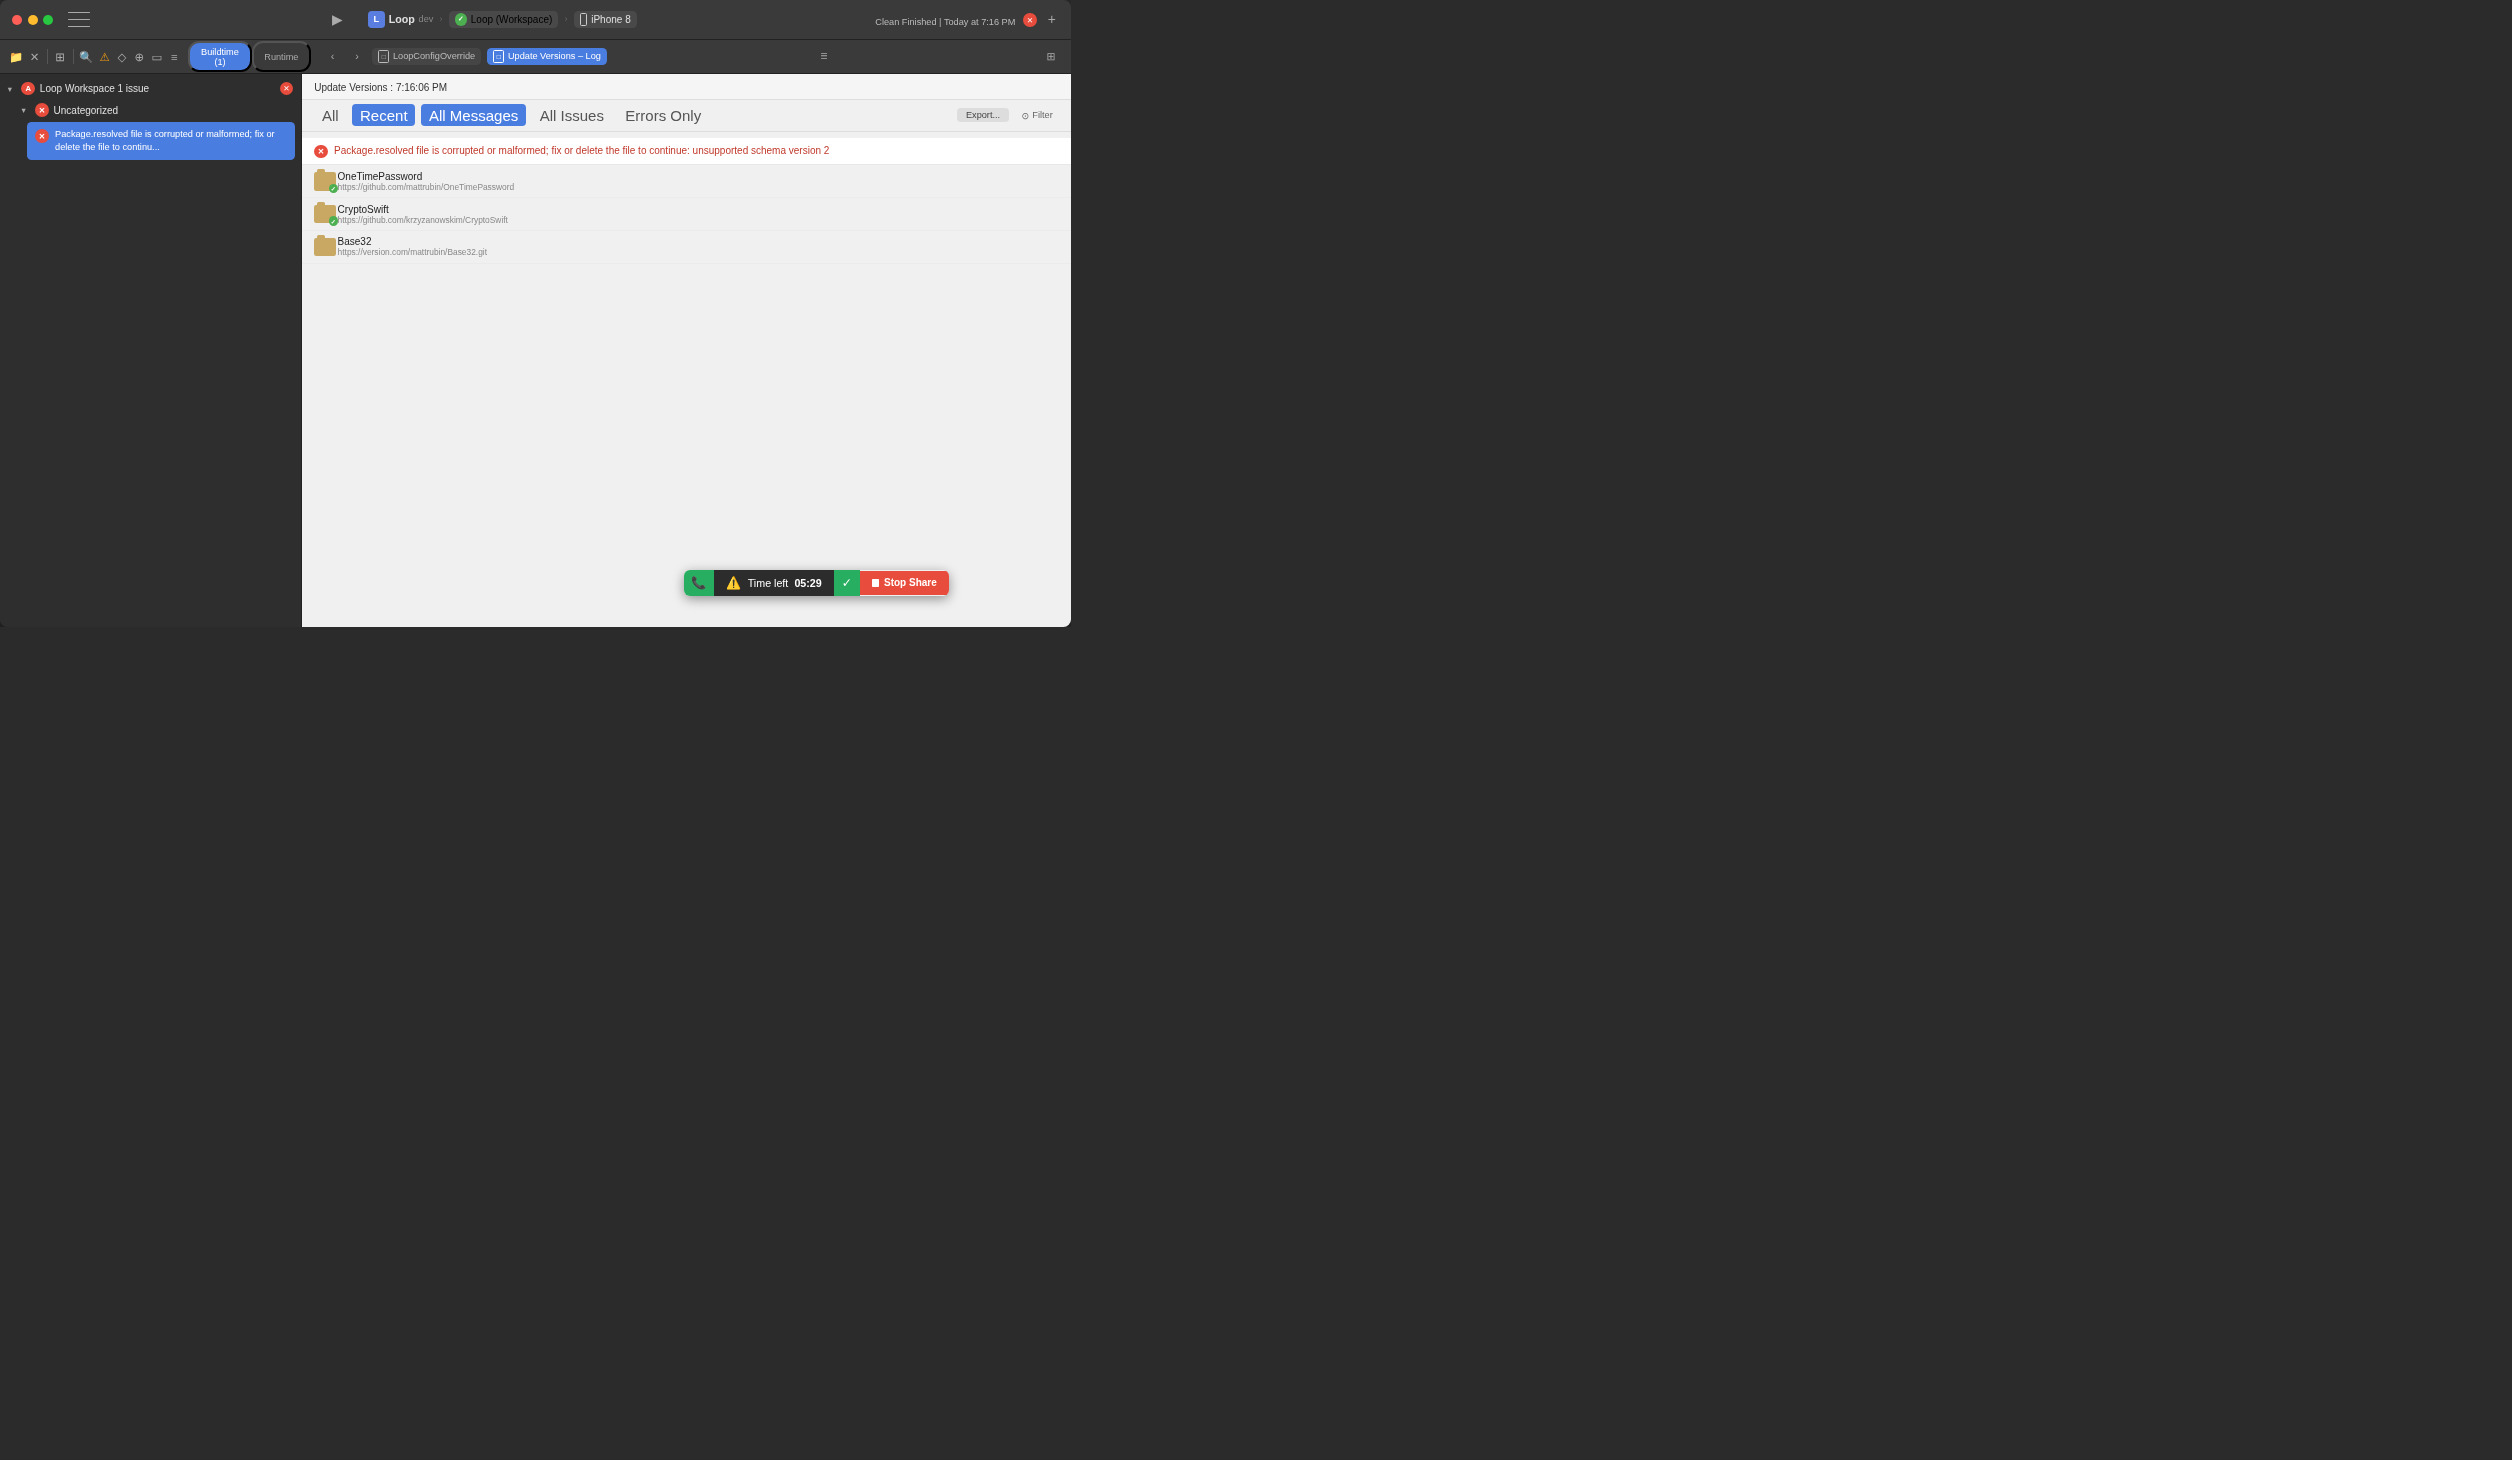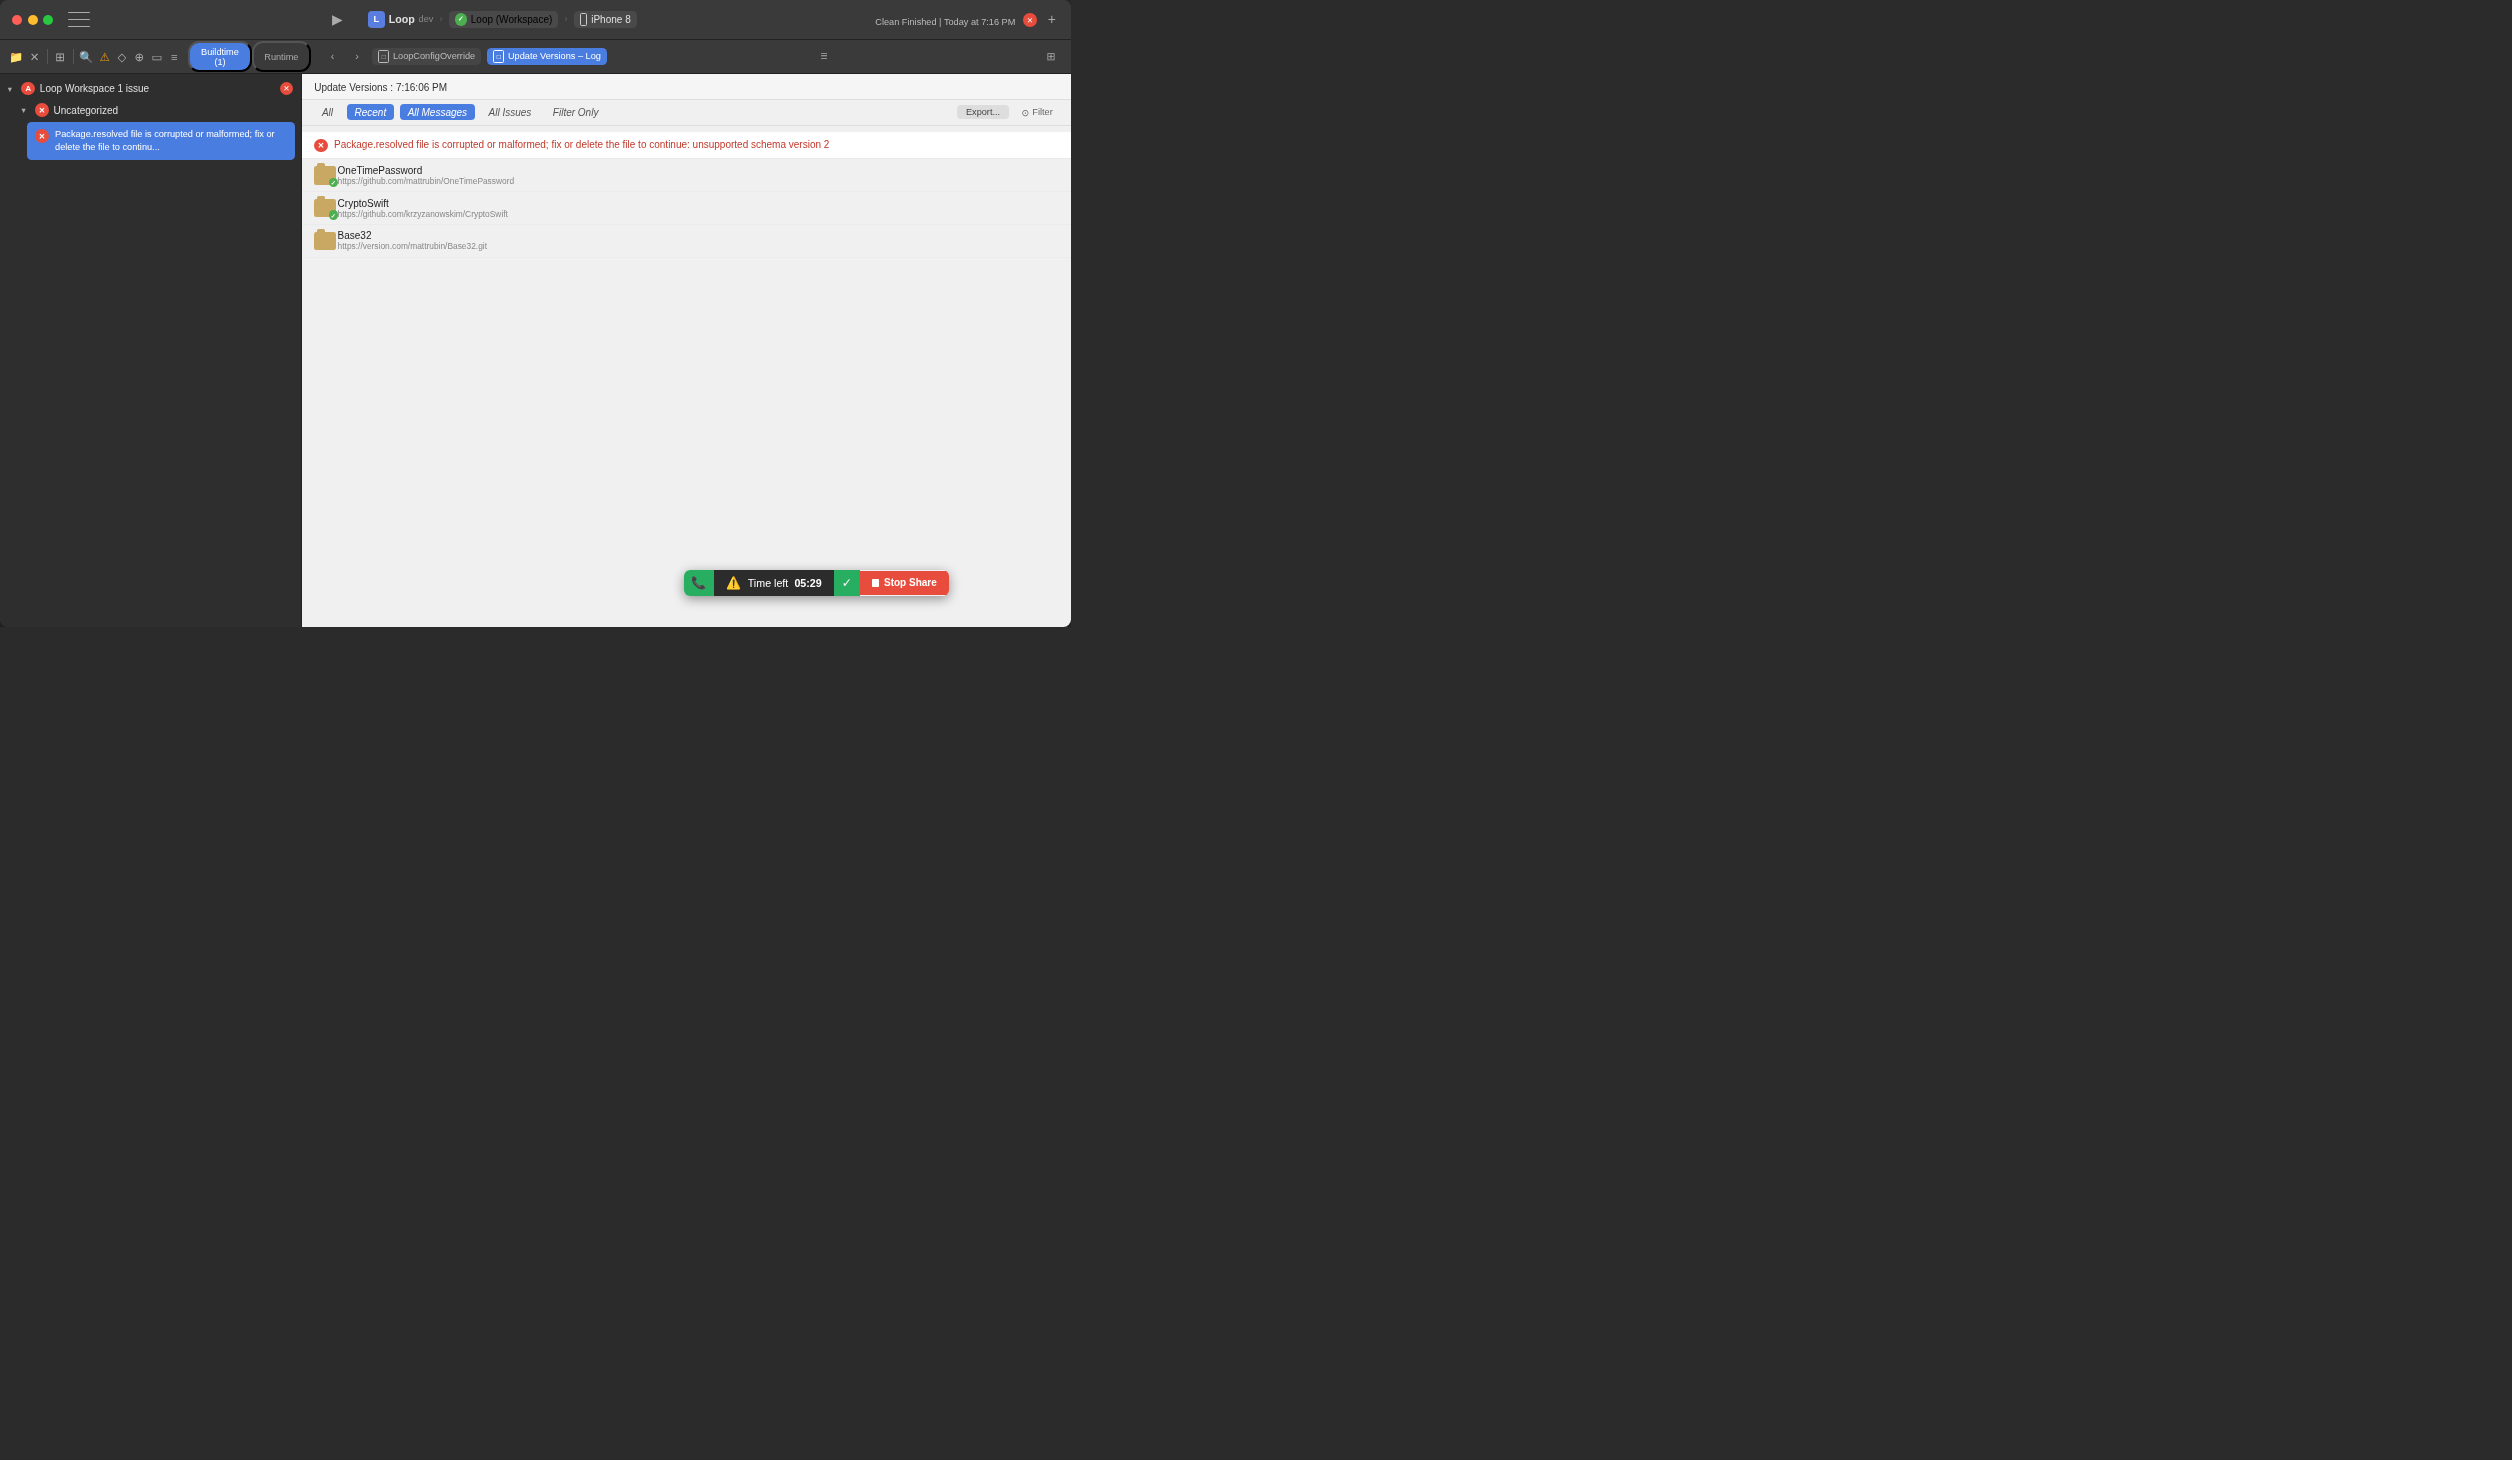--- a/index.html
+++ b/index.html
@@ -397,26 +397,25 @@
       gap: 6.1px;
       padding: 4.6px 12.2px;
       background: #f0f0f0;
       border-bottom: 0.8px solid #ddd;
       flex-shrink: 0;
     }
 
     .filter-btn {
       padding: 2.3px 7.7px;
       border-radius: 3.8px;
-      font-size: 10px;
+      font-size: 15px;
       cursor: pointer;
       color: #555;
       background: transparent;
       border: none;
-      font-style: italic;
     }
     .filter-btn.active {
       background: #4a7de0;
       color: white;
     }
 
     .export-btn {
       margin-left: auto;
       padding: 2.3px 9.2px;
       border-radius: 3.8px;
@@ -761,21 +760,21 @@
 
       <div class="log-header">
         <span>Update Versions : 7:16:06 PM</span>
       </div>
 
       <div class="log-toolbar">
         <button class="filter-btn">All</button>
         <button class="filter-btn active">Recent</button>
         <button class="filter-btn active" style="background:#4a7de0;color:white;">All Messages</button>
         <button class="filter-btn">All Issues</button>
-        <button class="filter-btn">Filter Only</button>
+        <button class="filter-btn">Errors Only</button>
 
         <button class="export-btn">Export...</button>
         <div class="filter-icon-btn">
           <span>⊙</span>
           <span>Filter</span>
         </div>
       </div>
 
       <div class="log-content">
 

